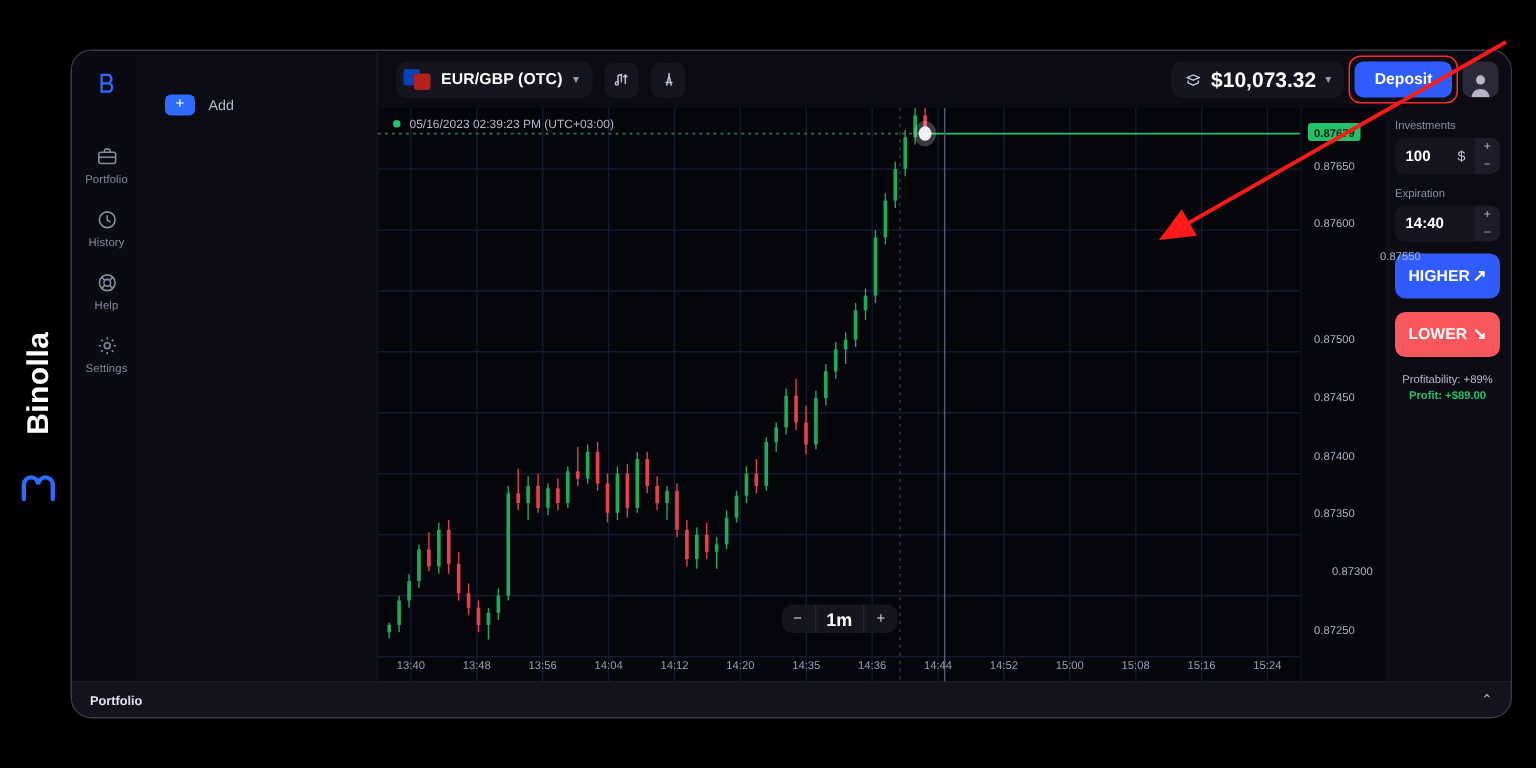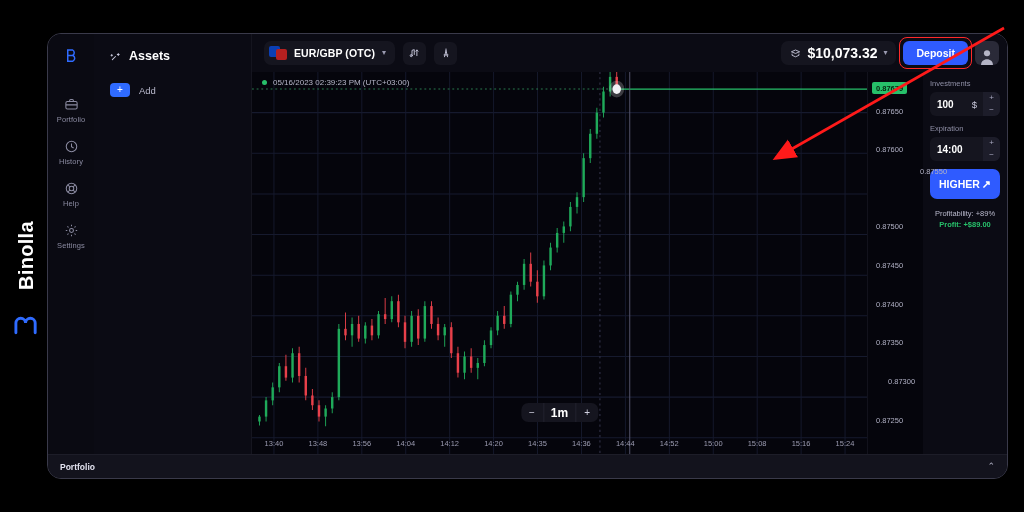--- a/index.html
+++ b/index.html
@@ -402,28 +402,20 @@
             <svg viewBox="0 0 20 20" fill="none" stroke="currentColor" stroke-width="1.4">
               <circle cx="10" cy="10" r="2.6"></circle>
               <path d="M10 2.4v2M10 15.6v2M2.4 10h2M15.6 10h2M4.6 4.6l1.4 1.4M14 14l1.4 1.4M15.4 4.6L14 6M6 14l-1.4 1.4"></path>
             </svg>
           </span>
           <span class="ri-label">Settings</span>
         </div>
       </div>
 
       <div class="assets">
-        <div class="assets-head">
-          <span class="ah-icon">
-            <svg viewBox="0 0 14 14" width="11" height="11" fill="none" stroke="currentColor" stroke-width="1.3" stroke-linecap="round">
-              <path d="M3 11L7 7M10.5 3.2v2.4M9.3 4.4h2.4M2.2 4.6v1.8M1.3 5.5h1.8"></path>
-            </svg>
-          </span>
-          <span class="ah-title">Assets</span>
-        </div>
         <div class="assets-add">
           <span class="add-btn">+</span>
           <span class="aa-label">Add</span>
         </div>
       </div>
 
       <div class="chartcol">
 
         <div class="toolbar">
           <div class="pair-select">
@@ -675,30 +667,34 @@
               <span class="tpf-val">100</span>
               <span class="tpf-unit">$</span>
               <span class="tpf-steppers">
                 <button>+</button>
                 <button>−</button>
               </span>
             </div>
 
             <div class="tp-label">Expiration</div>
             <div class="tp-field">
-              <span class="tpf-val">14:00</span>
+              <span class="tpf-val">14:40</span>
               <span class="tpf-steppers">
                 <button>+</button>
                 <button>−</button>
               </span>
             </div>
 
             <button class="action-btn higher">
               <span>HIGHER</span>
               <span class="arrow">↗</span>
+            </button>
+            <button class="action-btn lower">
+              <span>LOWER</span>
+              <span class="arrow">↘</span>
             </button>
 
             <div class="profit-lines">
               <div class="pl1">Profitability: +89%</div>
               <div class="pl2">Profit: +$89.00</div>
             </div>
           </div>
 
         </div>
       </div>

